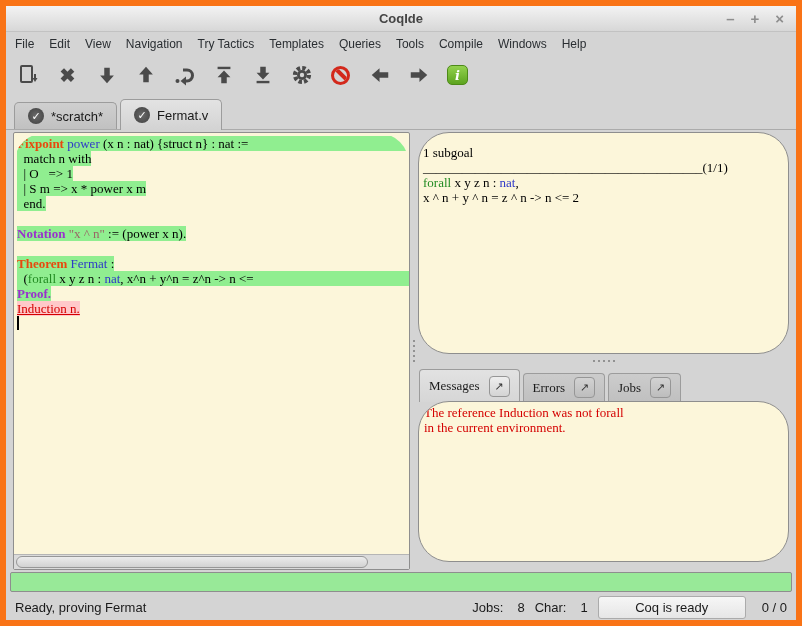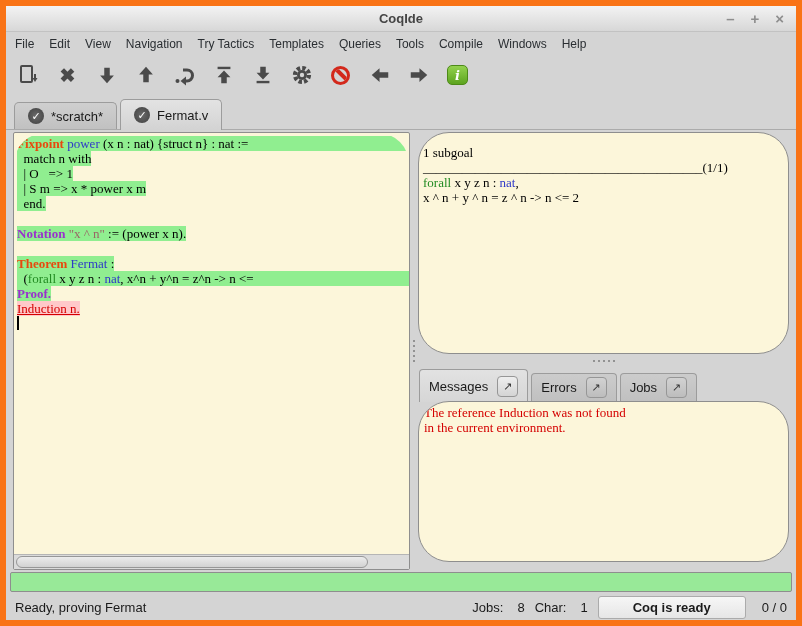--- a/index.html
+++ b/index.html
@@ -72,39 +72,39 @@
             align-items:center; gap:3px; }
   .dot { width:2px; height:2px; background:#7C7C7C; border-radius:50%; }
 
   .right-col { flex:1; display:flex; flex-direction:column; padding-bottom:8px; min-width:0; }
   .goals-pane { flex:0 0 222px; padding:12px 4px; overflow:hidden; }
   .hsplit { flex:0 0 13px; display:flex; justify-content:center; align-items:center; gap:3px; }
 
   .msg-tabbar { flex:0 0 34px; display:flex; align-items:flex-end; padding-left:1px; }
   .mtab { display:flex; align-items:center; gap:9px; height:28px; padding:0 9px; font-size:13px;
           color:#1A1A1A; border:1px solid #9C9C9C; border-bottom:none; border-radius:4px 4px 0 0;
-          background:linear-gradient(#CCCCCC,#C0C0C0); margin-right:3px; }
+          background:linear-gradient(#CCCCCC,#C0C0C0); margin-right:3px;font-family:Liberation Serif, serif; }
   .mtab.active { background:linear-gradient(#E2E2E2,#D6D6D6); height:33px; margin-bottom:-1px; }
   .detach-btn { width:21px; height:21px; border:1px solid #969696; border-radius:4px;
                 background:linear-gradient(#EEEEEE,#D4D4D4); font-size:11px; color:#333;
                 display:flex; align-items:center; justify-content:center; }
   .mtab:not(.active) .detach-btn { background:linear-gradient(#D2D2D2,#BDBDBD); }
   .msg-pane { flex:1; padding:3px 5px; color:#D40000; overflow:hidden; }
 
   
   .progress { flex:0 0 20px; margin:2px 4px 2px 4px; border:1px solid #8E8E8E; border-radius:2px;
               background:#98E998; }
   .statusbar { flex:0 0 26px; display:flex; align-items:center; font-size:13px; color:#1A1A1A;
                padding:0 9px; }
   .statusbar .spacer { flex:1; }
   .statusbar .lbl { margin-right:14px; }
   .statusbar .val { margin-right:10px; }
   .coq-state-btn { width:148px; height:23px; border:1px solid #ABABAB; border-radius:3px;
                    background:linear-gradient(#F6F6F6,#E6E6E6); display:flex; align-items:center;
-                   justify-content:center; font-size:13px; color:#1A1A1A; margin-right:16px;font-weight:bold; }
+                   justify-content:center; font-size:13px; color:#1A1A1A; margin-right:16px; }
 </style>
 </head>
 <body>
 
 <div class="window">
 
   <div class="titlebar">
     <div class="title">CoqIde</div>
     <div class="win-controls">
       <span>–</span>
@@ -260,21 +260,21 @@
           <span>Errors</span>
           <span class="detach-btn">↗</span>
         </div>
         <div class="mtab">
           <span>Jobs</span>
           <span class="detach-btn">↗</span>
         </div>
       </div>
 
       <div class="pane msg-pane mono">
-        <div class="line"><span>The reference Induction was not found</span></div>
+        <div class="line"><span>The reference Induction was not forall</span></div>
         <div class="line"><span>in the current environment.</span></div>
       </div>
     </div>
   </div>
 
   <div class="progress"></div>
 
   <div class="statusbar">
     <span>Ready, proving Fermat</span>
     <span class="spacer"></span>

